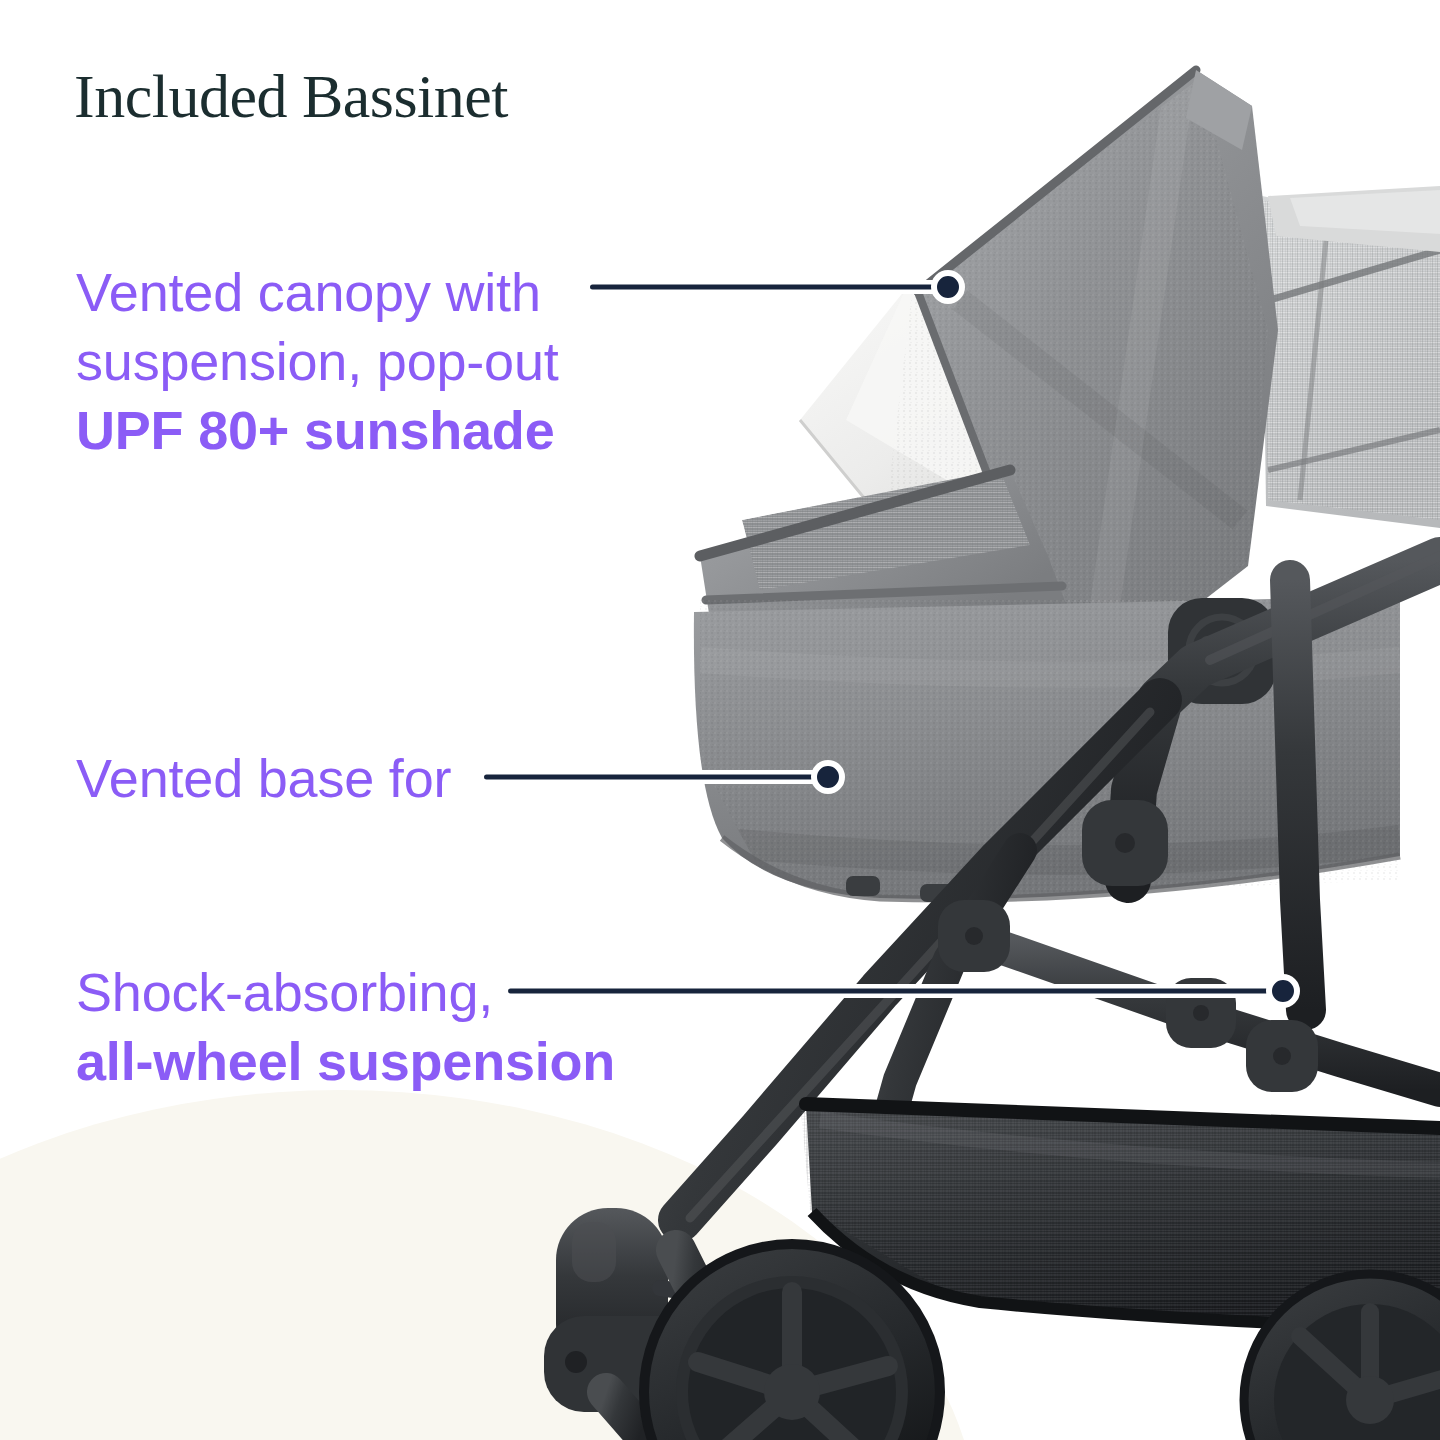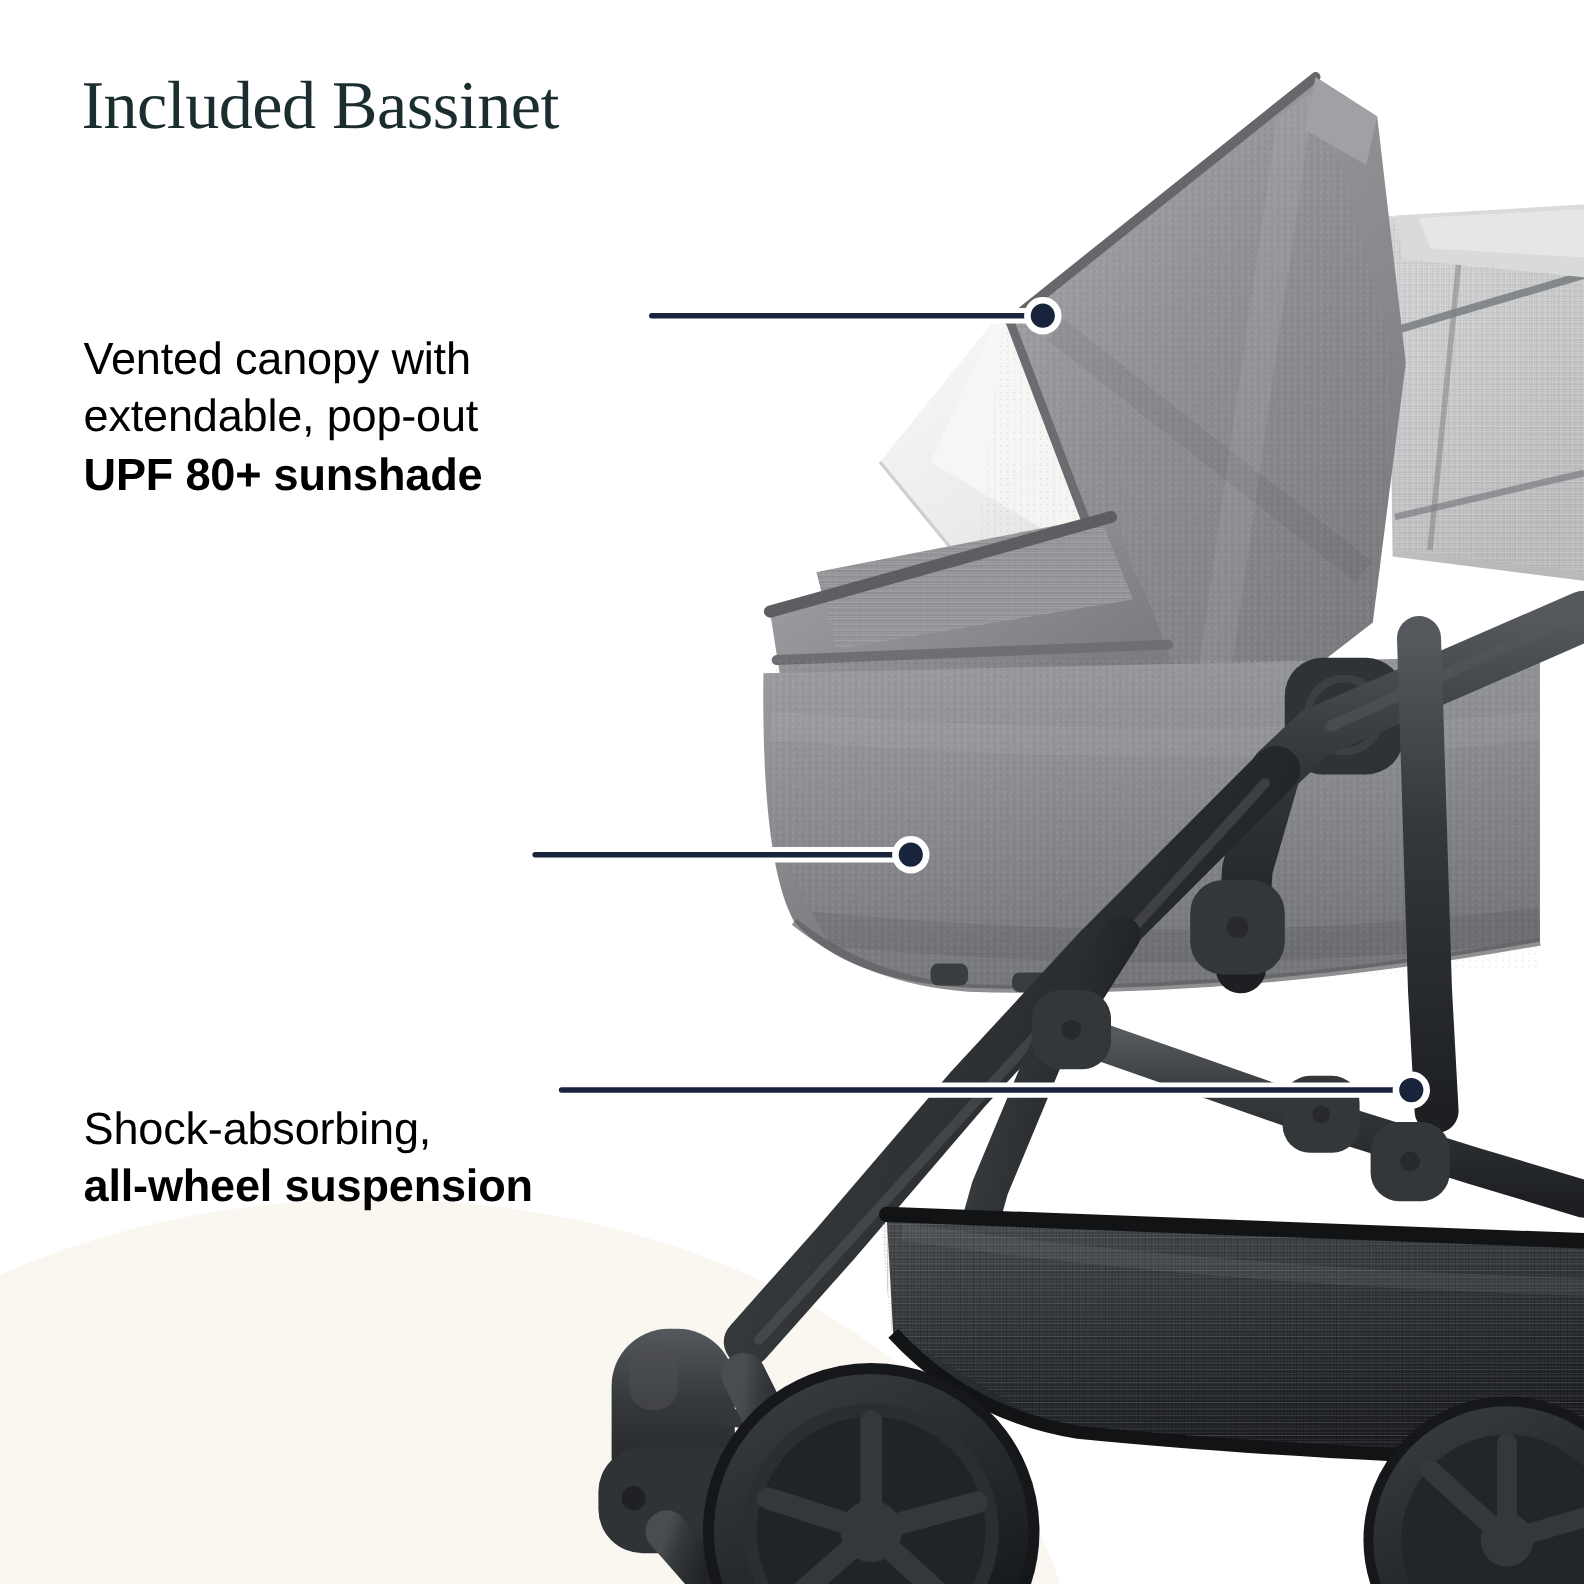--- a/index.html
+++ b/index.html
@@ -45,26 +45,25 @@
     font-family: "Liberation Serif", serif;
     font-size: 62px;
     line-height: 1.05;
     letter-spacing: -0.5px;
     color: #1b2d2f;
     white-space: nowrap;
   }
 
   .callout {
     position: absolute;
-    color: #000000;
+    color: #8b5cf6;
     font-family: "Liberation Sans", sans-serif;
-    font-size: 41px;
+    font-size: 54px;
     line-height: 1.28;
     letter-spacing: -0.2px;
-    margin-top: 42px;
   }
   .callout .reg { font-weight: 400; display: block; }
   .callout .bold { font-weight: 700; display: block; }
 
   .callout-1 { left: 76px; top: 258px; width: 540px; }
   .callout-2 { left: 76px; top: 744px; width: 540px; }
   .callout-3 { left: 76px; top: 958px; width: 580px; }
 
   
   .leader { position: absolute; height: 0; }
@@ -349,25 +348,26 @@
   </div>
 
   <div class="leader" style="left:508px; top:991px; width:775px;">
     <div class="line-halo" style="width:775px;"></div>
     <div class="line" style="width:775px;"></div>
     <div class="dot" style="left:775px;"></div>
   </div>
 
   <div class="callout callout-1">
     <span class="reg">Vented canopy with</span>
-    <span class="reg">extendable, pop-out</span>
+    <span class="reg">suspension, pop-out</span>
     <span class="bold">UPF 80+ sunshade</span>
   </div>
 
   <div class="callout callout-2">
+    <span class="reg">Vented base for</span>
   </div>
 
   <div class="callout callout-3">
     <span class="reg">Shock-absorbing,</span>
     <span class="bold">all-wheel suspension</span>
   </div>
 
 </div>
 
 </body></html>

